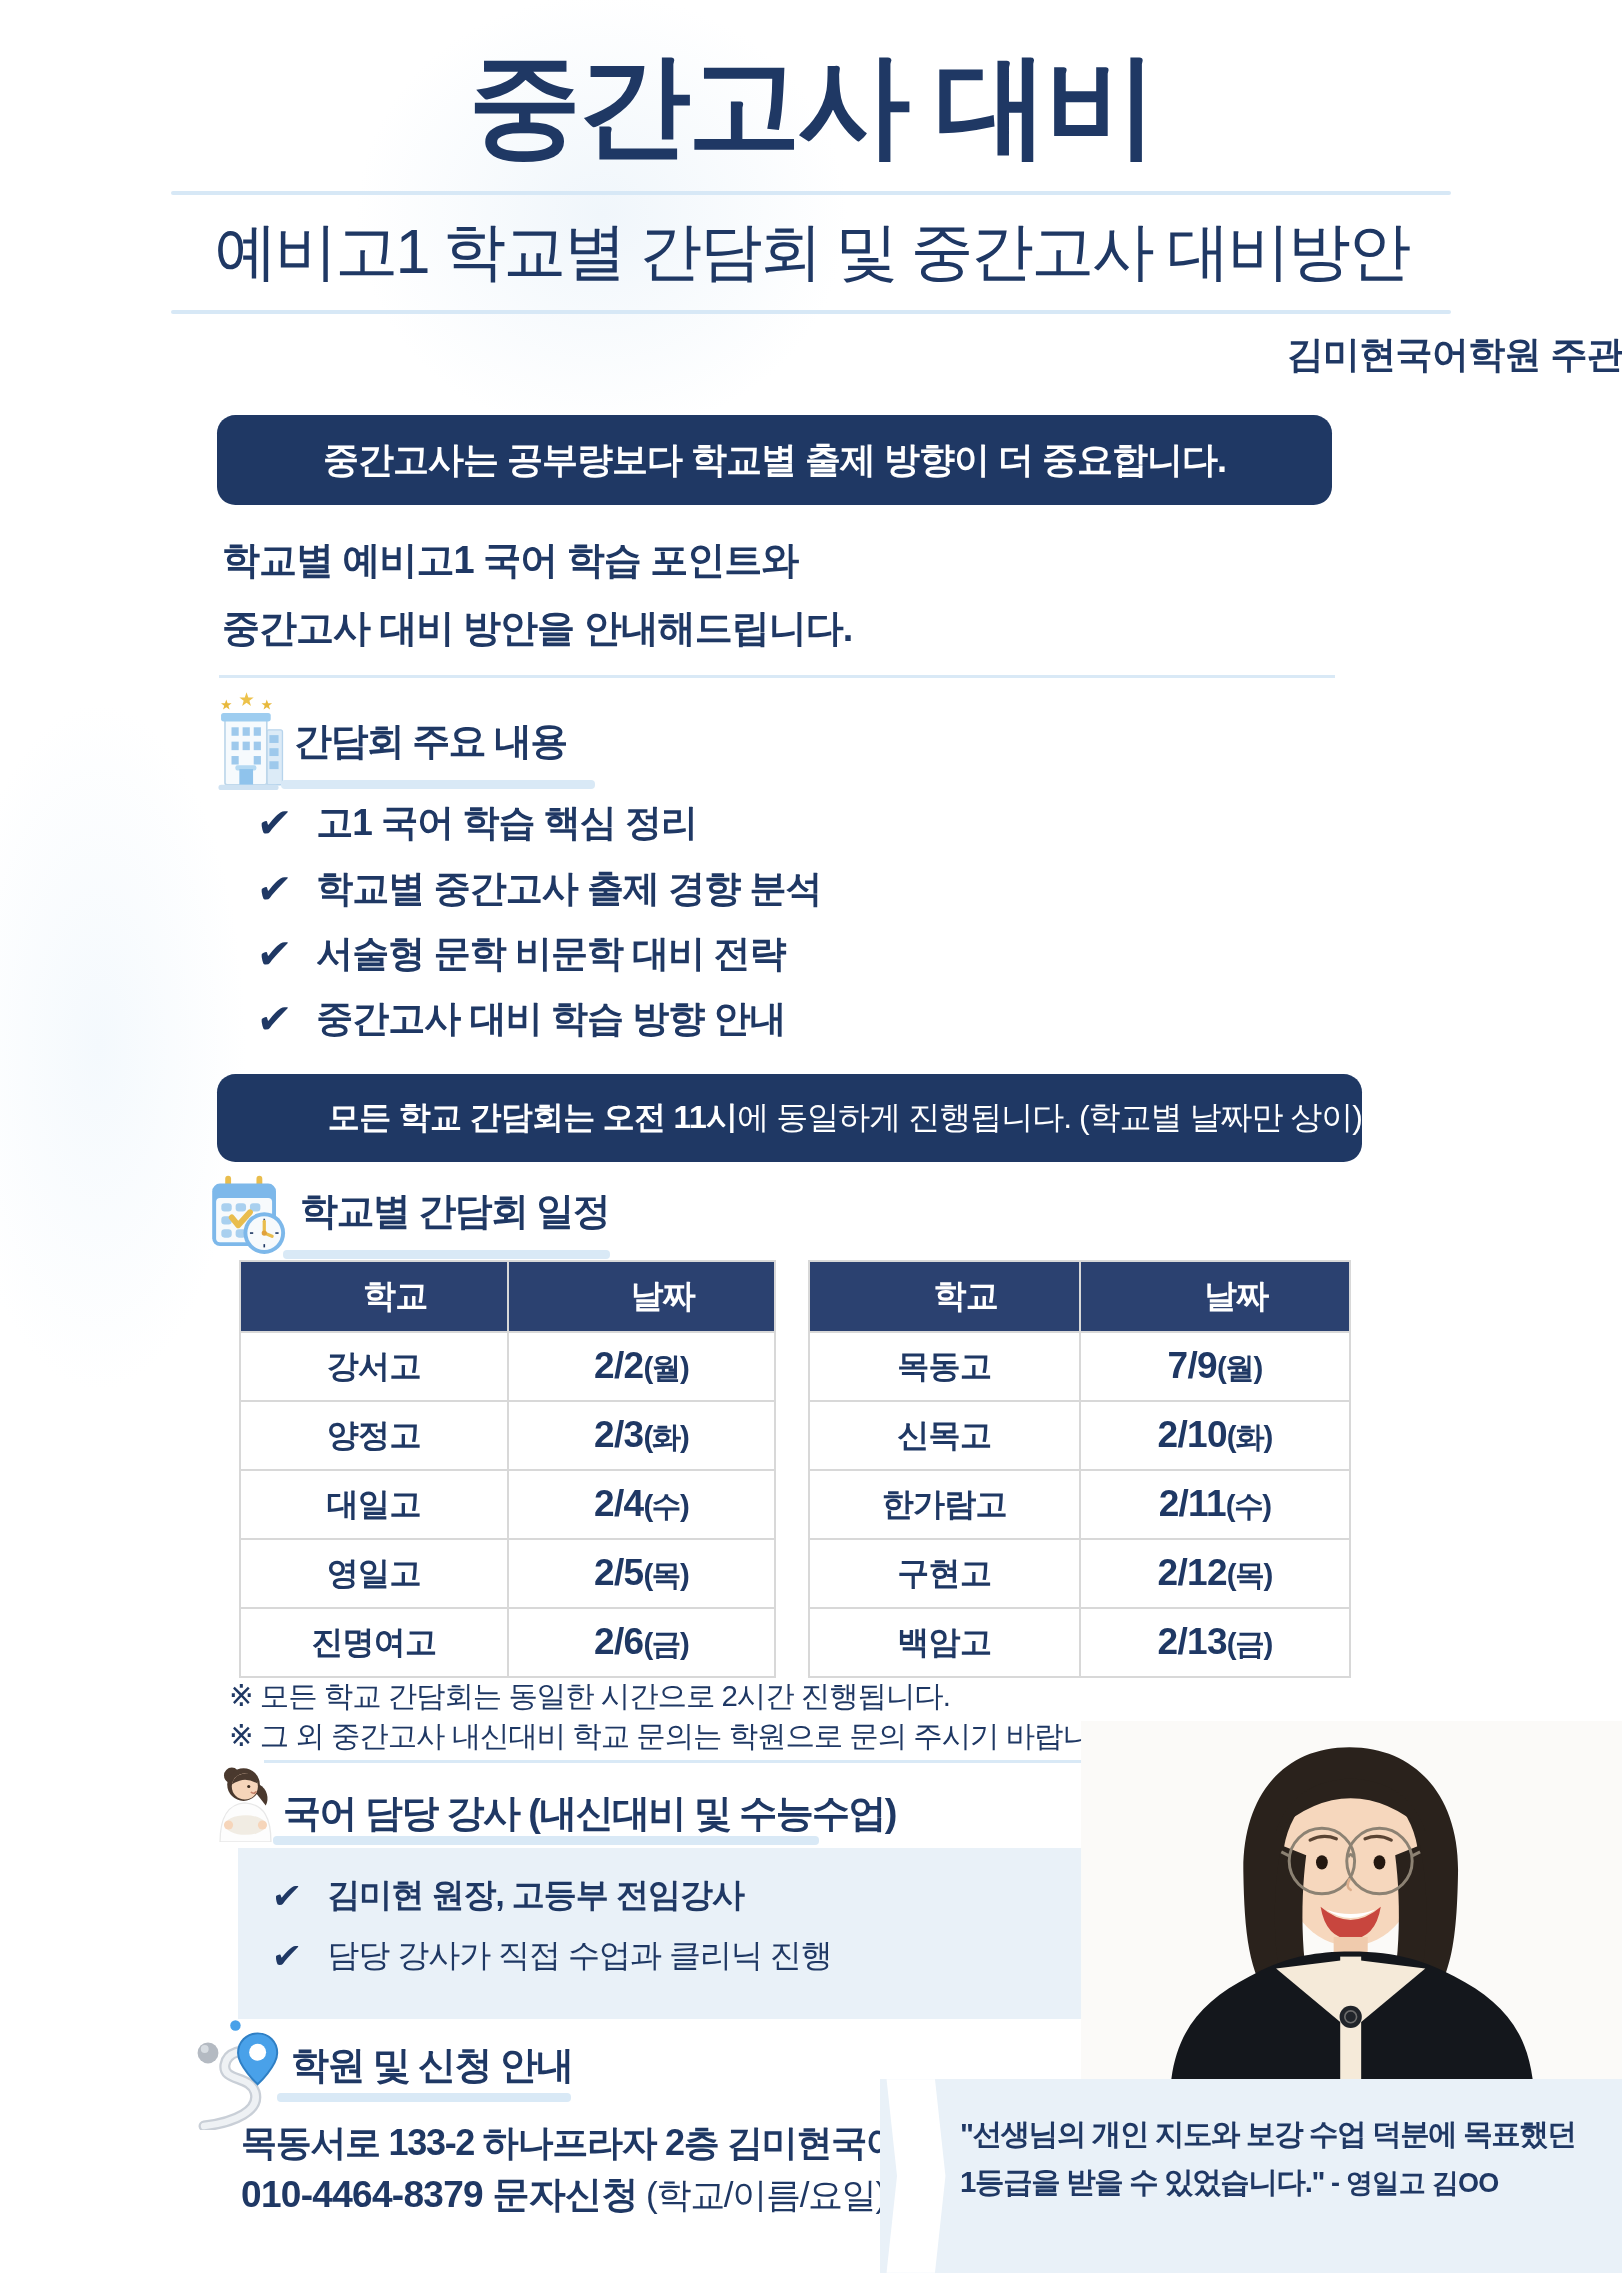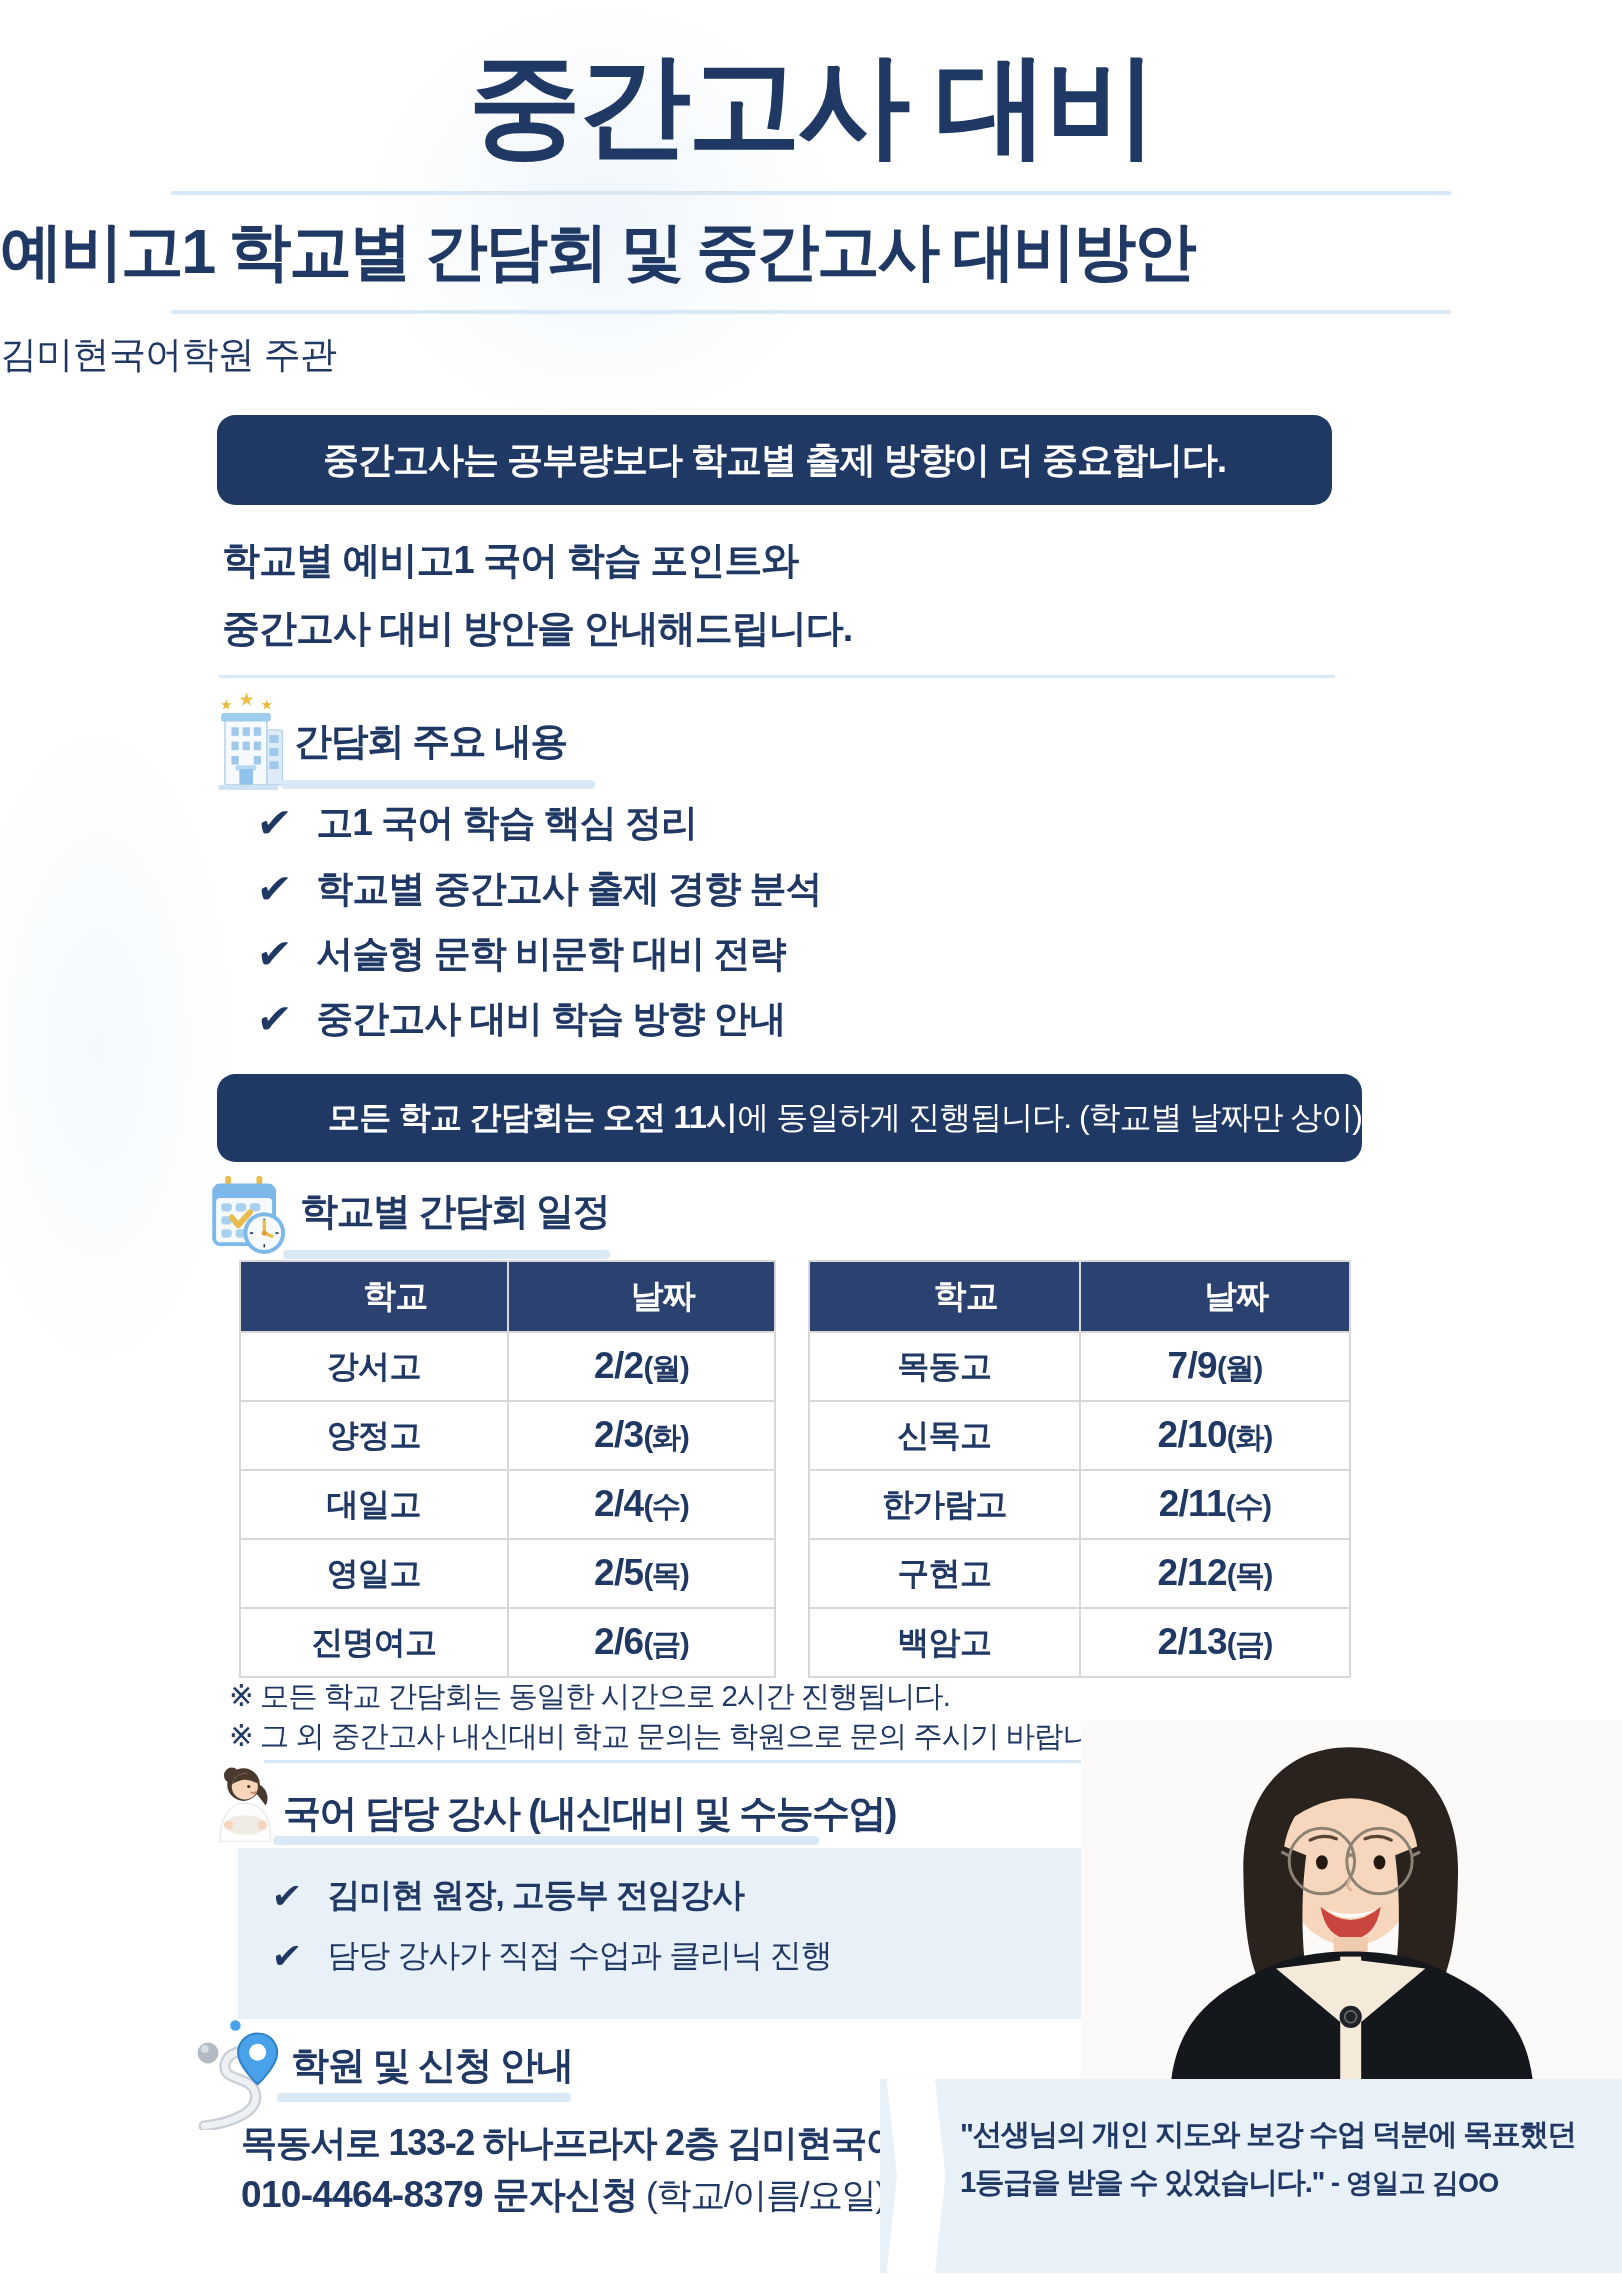--- a/index.html
+++ b/index.html
@@ -11,24 +11,24 @@
   .wash{position:absolute; pointer-events:none;}
   .wash.w1{left:275px; top:-79px; width:654px; height:589px;
     background:radial-gradient(closest-side,#f0f6fb 0%,rgba(255,255,255,0) 75%);}
   .wash.w2{left:-98px; top:589px; width:393px; height:916px;
     background:radial-gradient(closest-side,#f4f9fd 0%,rgba(255,255,255,0) 75%);}
 
   .title{position:absolute; left:0; top:41px; width:100%; text-align:center;
     font-size:113px; font-weight:900; letter-spacing:-3.3px; line-height:1.15; color:#1F3864;}
   .rule{position:absolute; left:171px; width:1280px; height:3.9px; background:#d7e8f6; border-radius:2px;}
   .rule.r1{top:191px;} .rule.r2{top:310px;}
-  .subtitle{position:absolute; left:0; top:204px; width:100%; 
-    font-size:63px; font-weight:700; letter-spacing:-2.6px; line-height:1.5;}
-  .organizer{position:absolute; left:0; top:330px; width:100%; text-align:left;
-    font-size:37px; font-weight:400; letter-spacing:-0.7px;}
+  .subtitle{position:absolute; left:0; top:204px; width:100%; text-align:center;
+    font-size:63px; font-weight:400; letter-spacing:-2.6px; line-height:1.5;}
+  .organizer{position:absolute; left:0; top:330px; width:100%; text-align:right;
+    font-size:37px; font-weight:700; letter-spacing:-0.7px;}
 
   .navy-banner{position:absolute; background:#1F3864; border-radius:18.3px; color:#ffffff;
     display:flex; align-items:center; justify-content:center; letter-spacing:-1px;}
   .banner1{left:217px; top:415px; width:1115px; height:90px; font-size:36px; font-weight:700;}
   .banner2{left:217px; top:1074px; width:1145px; height:88px; font-size:32px; font-weight:500;justify-content:flex-end;}
   .banner2 b{font-weight:900; letter-spacing:-0.7px;}
 
   .intro{position:absolute; left:222px; top:527px; font-size:38px; font-weight:600;
     letter-spacing:-1px; line-height:1.78; color:#1F3864;}
 

